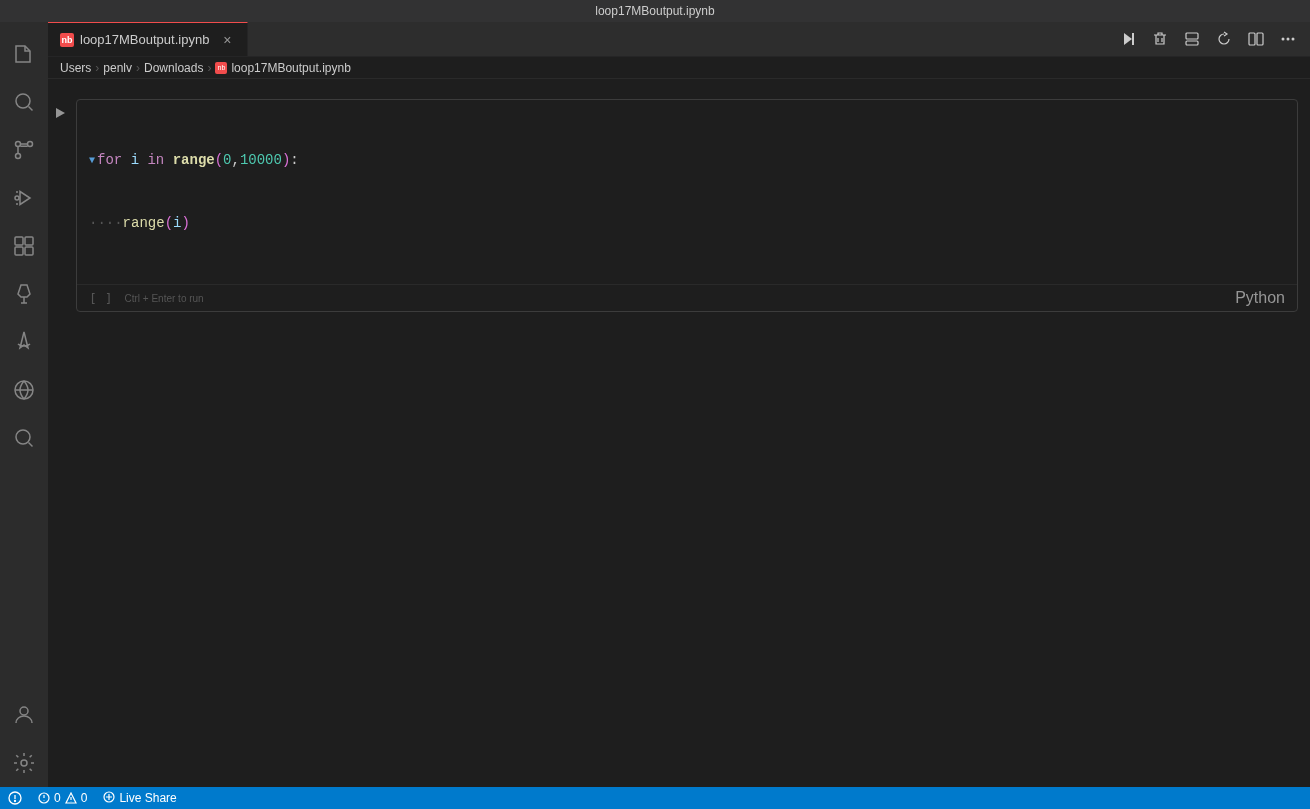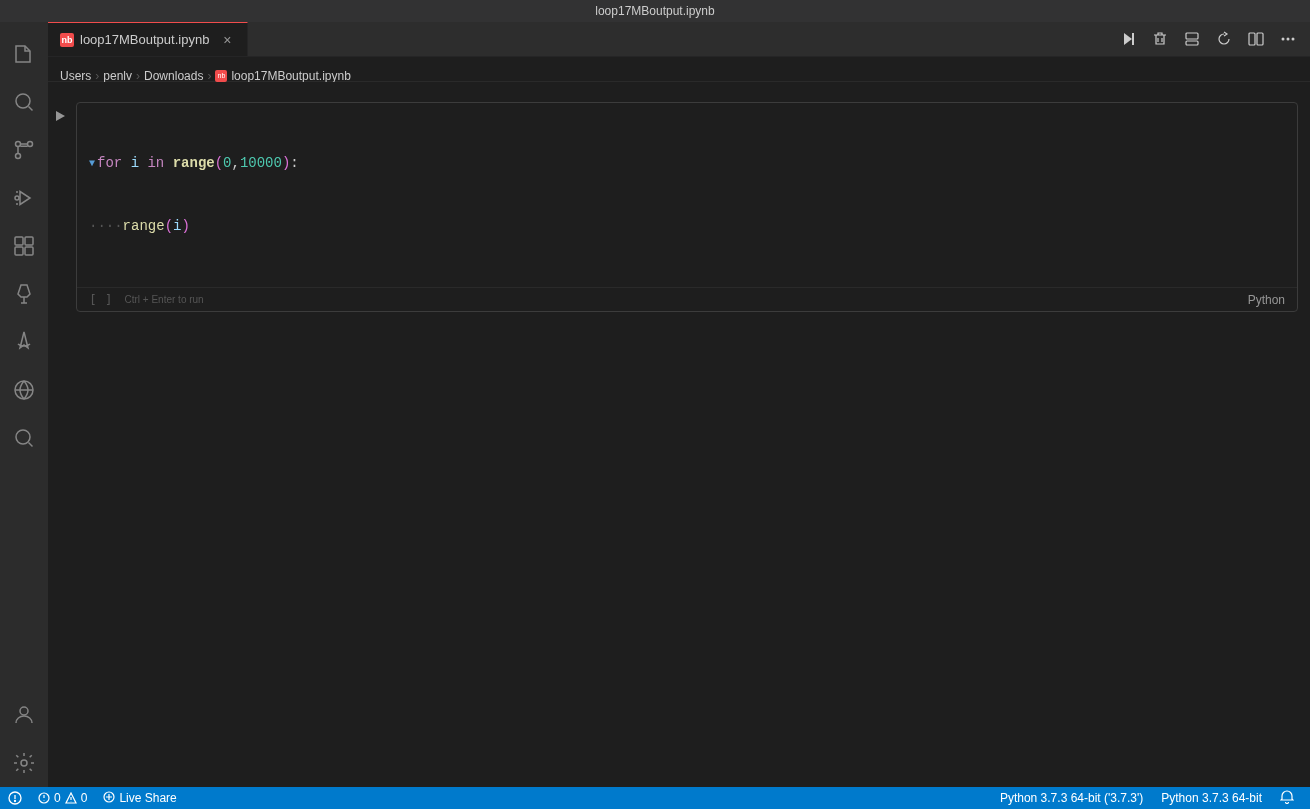--- a/index.html
+++ b/index.html
@@ -143,25 +143,25 @@
       color: #cccccc;
       cursor: pointer;
       border-radius: 4px;
     }
 
     .toolbar-btn svg { width: 16px; height: 16px; }
 
     
     .breadcrumb {
       height: 22px;
-      padding: 12px 12px;
+      padding: 0 12px;
       font-size: 12px;
       color: #969696;
       display: flex;
-      align-items: flex-start;
+      align-items: center;
       gap: 4px;
       background: #1e1e1e;
       flex-shrink: 0;
       border-bottom: 1px solid #2a2a2a;
     }
 
     .breadcrumb-sep { color: #555; }
     .breadcrumb-item { color: #cccccc; }
     .breadcrumb-item.current {
       display: flex;
@@ -267,21 +267,21 @@
     }
 
     .run-hint {
       color: #555;
       font-size: 10px;
     }
 
     .lang-label {
       margin-left: auto;
       color: #969696;
-      font-size: 12px;
+      font-size: 16px;
     }
 
     
     .status-bar {
       height: 22px;
       background: #007acc;
       display: flex;
       align-items: center;
       font-size: 12px;
       color: white;
@@ -548,23 +548,13 @@
     </svg>
     <span>0</span>
   </div>
   <div class="status-live-share">
     <svg width="12" height="12" viewBox="0 0 12 12" fill="none" stroke="white" stroke-width="1.2">
       <circle cx="6" cy="6" r="5"></circle>
       <path d="M3 6h6M6 3v6"></path>
     </svg>
     <span>Live Share</span>
   </div>
-  <div class="status-right">
-    <span class="status-python">Python 3.7.3 64-bit ('3.7.3')</span>
-    <span class="status-python">Python 3.7.3 64-bit</span>
-    <span class="status-bell">
-      <svg width="14" height="14" viewBox="0 0 14 14" fill="none" stroke="white" stroke-width="1.2">
-        <path d="M7 1a5 5 0 0 1 5 5v3l1 1H1l1-1V6a5 5 0 0 1 5-5z"></path>
-        <path d="M5.5 12a1.5 1.5 0 0 0 3 0"></path>
-      </svg>
-    </span>
-  </div>
 </div>
 
 </body></html>

